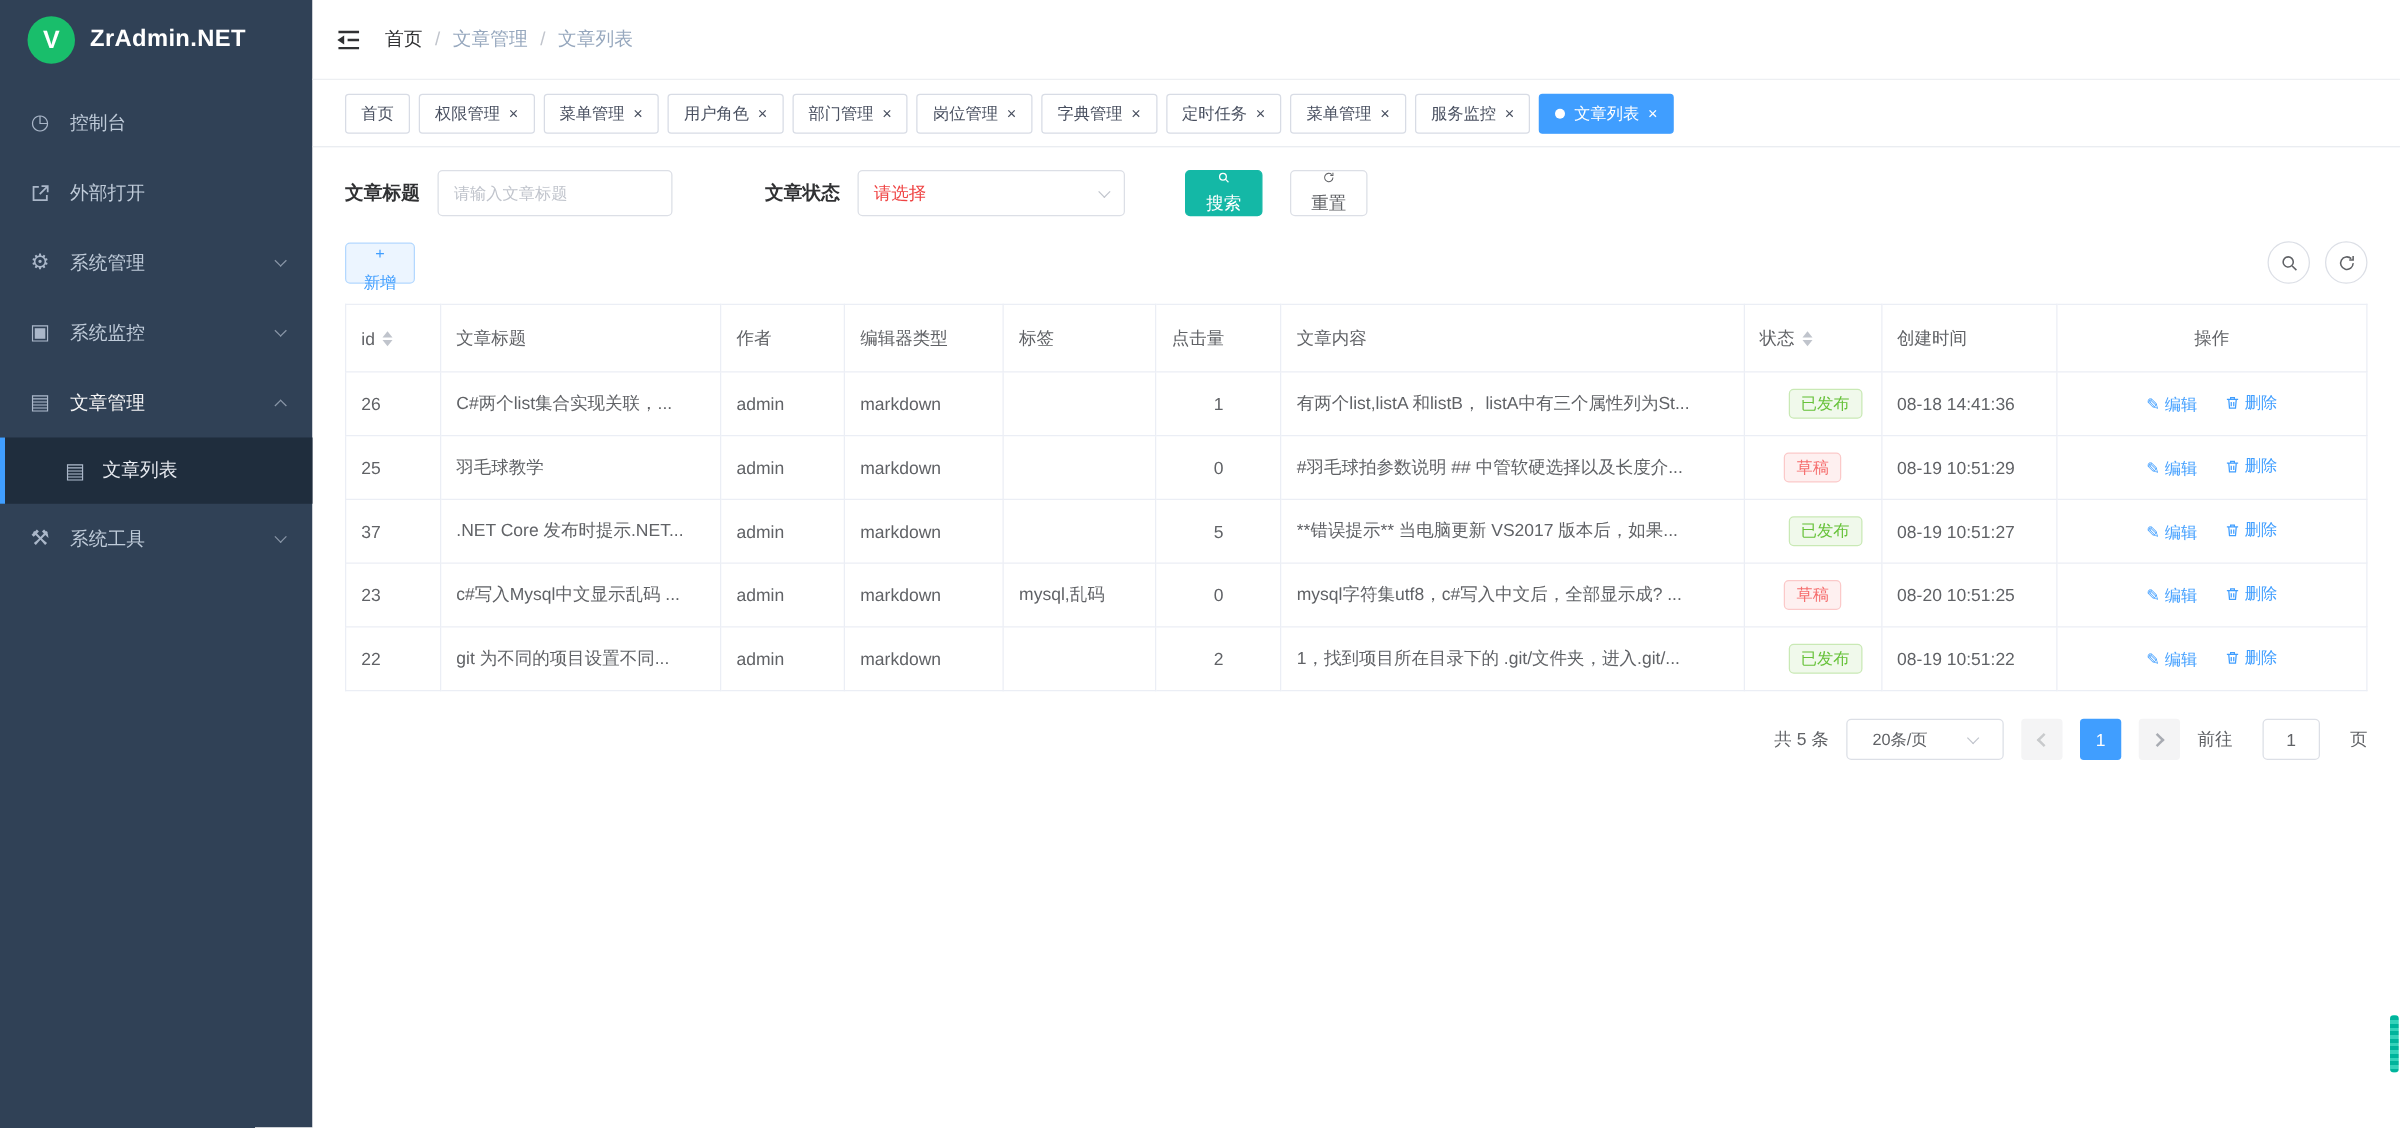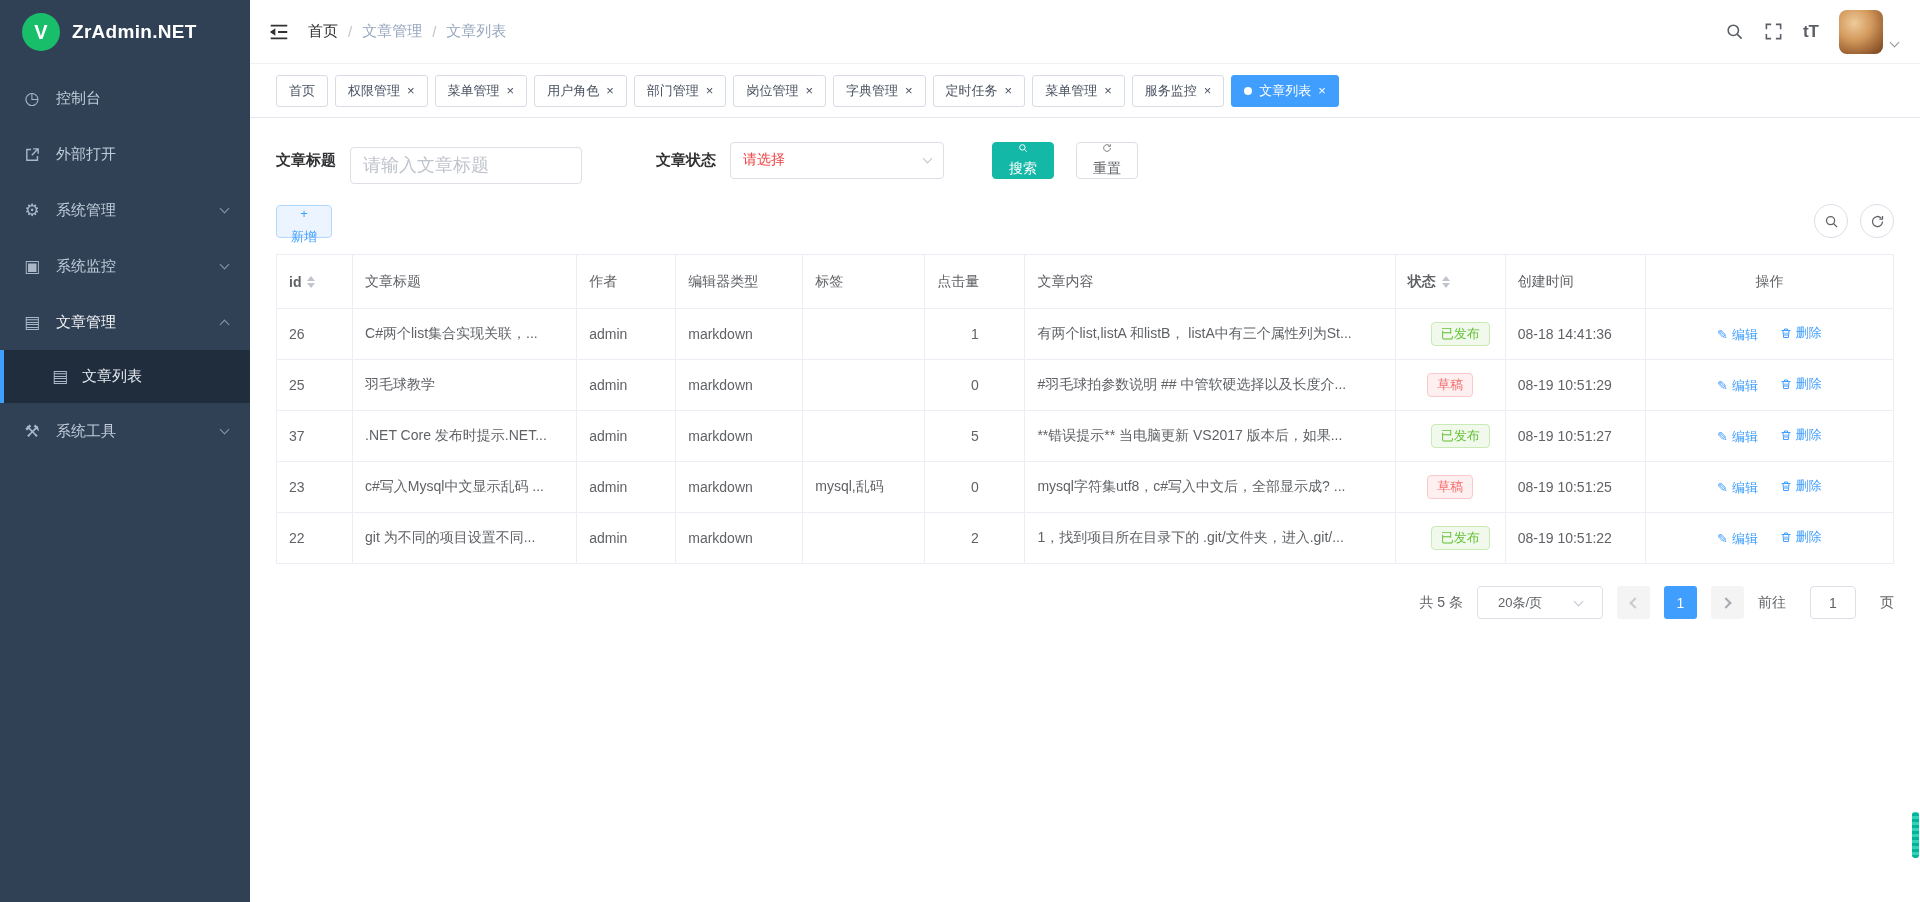--- a/index.html
+++ b/index.html
@@ -54,22 +54,22 @@
     border:1px solid #d8dce5; border-radius:3px; color:#495060; font-size:13px; cursor:pointer; white-space:nowrap; }
   .tag .x { font-size:13px; line-height:1; color:inherit; cursor:pointer; }
   .tag.active { background:var(--primary,#409eff); border-color:var(--primary,#409eff); color:#fff; }
   .tag.active .dot { width:8px; height:8px; border-radius:50%; background:#fff; }
 
   
   .content { padding:18px 26px; flex:1; background:#fff; }
 
   .filters { display:flex; align-items:center; }
   .f-label { font-size:15px; font-weight:bold; color:#303133; margin-right:14px; white-space:nowrap; }
-  .f-input { width:232px; height:37px; border:1px solid #dcdfe6; border-radius:4px; padding:0 12px;
-    font-size:18px; color:#606266; font-family:inherit; outline:none;margin-top:11px; }
+  .f-input { width:188px; height:37px; border:1px solid #dcdfe6; border-radius:4px; padding:0 12px;
+    font-size:13px; color:#606266; font-family:inherit; outline:none; }
   .f-input::placeholder { color:#c0c4cc; }
   .f-select { width:214px; height:37px; border:1px solid #dcdfe6; border-radius:4px; padding:0 12px;
     display:flex; align-items:center; justify-content:space-between; cursor:pointer; background:#fff; }
   .placeholder-text { color:#ef4444; }
   .sel-caret { width:7px; height:7px; border-right:1.5px solid #c0c4cc; border-bottom:1.5px solid #c0c4cc;
     transform:rotate(45deg); margin-top:-3px; }
   .gap-lg { width:74px; } .gap-md { width:48px; } .gap-sm { width:22px; }
   .btn { height:37px; border-radius:4px; border:1px solid transparent; display:inline-flex; align-items:center;
     gap:7px; padding:0 16px; font-size:14px; cursor:pointer; font-family:inherit; background:#fff;flex-direction:column; }
   .btn-search { background:var(--teal,#14b8a6); border-color:var(--teal,#14b8a6); color:#fff; }
@@ -81,21 +81,21 @@
   .toolbar-right { margin-left:auto; display:flex; gap:12px; }
   .circle-btn { width:34px; height:34px; border-radius:50%; border:1px solid #dcdfe6; background:#fff;
     color:#606266; display:flex; align-items:center; justify-content:center; cursor:pointer; }
 
   
   table { margin-top:16px; width:1618px; border-collapse:collapse; table-layout:fixed; }
   th, td { border:1px solid #ebeef5; padding:0 12px; font-weight:normal; }
   th { height:54px; text-align:left; color:#606266; font-size:14px; background:#fff; }
   td { height:51px; color:#606266; font-size:14px; white-space:nowrap; overflow:hidden; }
   th.center, td.center { text-align:center; }
-  .th-wrap { display:flex; align-items:center; gap:6px;font-weight:bold; }
+  .th-wrap { display:flex; align-items:center; gap:6px; }
   .carets { display:inline-flex; flex-direction:column; gap:2px; }
   .c-up { width:0; height:0; border-left:4px solid transparent; border-right:4px solid transparent;
     border-bottom:5px solid #c0c4cc; }
   .c-down { width:0; height:0; border-left:4px solid transparent; border-right:4px solid transparent;
     border-top:5px solid #c0c4cc; }
   .badge { display:inline-block; padding:3px 9px; font-size:13px; border-radius:4px; line-height:1.3; }
   .badge[data-status="published"] { color:var(--success-text,#67c23a); background:var(--success-bg,#f0f9eb);
     border:1px solid #c9e9b5;margin-left:20px; }
   .badge[data-status="draft"] { color:var(--danger-text,#f56c6c); background:var(--danger-bg,#fef0f0);
     border:1px solid #fbc9c9; }
@@ -185,36 +185,20 @@
             <path d="M8 8v8l-6-4z" fill="currentColor"></path>
           </svg>
       </span>
       <nav class="breadcrumb">
         <span class="crumb first">首页</span>
         <span class="sep"></span>
         <span class="crumb">文章管理</span>
         <span class="sep"></span>
         <span class="crumb">文章列表</span>
       </nav>
-      <div class="topbar-right">
-        <span class="top-icon">
-          <svg class="svgi" width="19" height="19" viewBox="0 0 24 24">
-              <circle cx="10.5" cy="10.5" r="6.5" fill="none" stroke="currentColor" stroke-width="2"></circle>
-              <line x1="15.6" y1="15.6" x2="21" y2="21" stroke="currentColor" stroke-width="2"></line>
-            </svg>
-        </span>
-        <span class="top-icon">
-          <svg class="svgi" width="19" height="19" viewBox="0 0 24 24">
-              <path d="M3 9V3h6M15 3h6v6M21 15v6h-6M9 21H3v-6" fill="none" stroke="currentColor" stroke-width="2"></path>
-            </svg>
-        </span>
-        <span class="top-icon font-icon">tT</span>
-        <div class="avatar"></div>
-        <i class="avatar-caret"></i>
-      </div>
     </header>
 
     <div class="tagbar">
       <div class="tag">
         <span>首页</span>
       </div>
       <div class="tag">
         <span>权限管理</span>
         <span class="x">×</span>
       </div>
@@ -422,21 +406,21 @@
           </tr>
           <tr>
             <td>23</td>
             <td>c#写入Mysql中文显示乱码 ...</td>
             <td>admin</td>
             <td>markdown</td>
             <td>mysql,乱码</td>
             <td class="center">0</td>
             <td>mysql字符集utf8，c#写入中文后，全部显示成? ...</td>
             <td class="center"><span class="badge" data-status="draft">草稿</span></td>
-            <td>08-19 10:51:25</td>
+            <td>08-20 10:51:25</td>
             <td class="center">
               <span class="op-link">
                   <span>✎</span>
                   <span>编辑</span>
                 </span>
               <span class="op-link">
                   <svg class="svgi" width="12" height="12" viewBox="0 0 24 24">
                     <path d="M3 7h18M9 7V4h6v3M6 7l1.2 14h9.6L18 7M10 11v7M14 11v7" fill="none" stroke="currentColor" stroke-width="2"></path>
                   </svg>
                   <span>删除</span>

